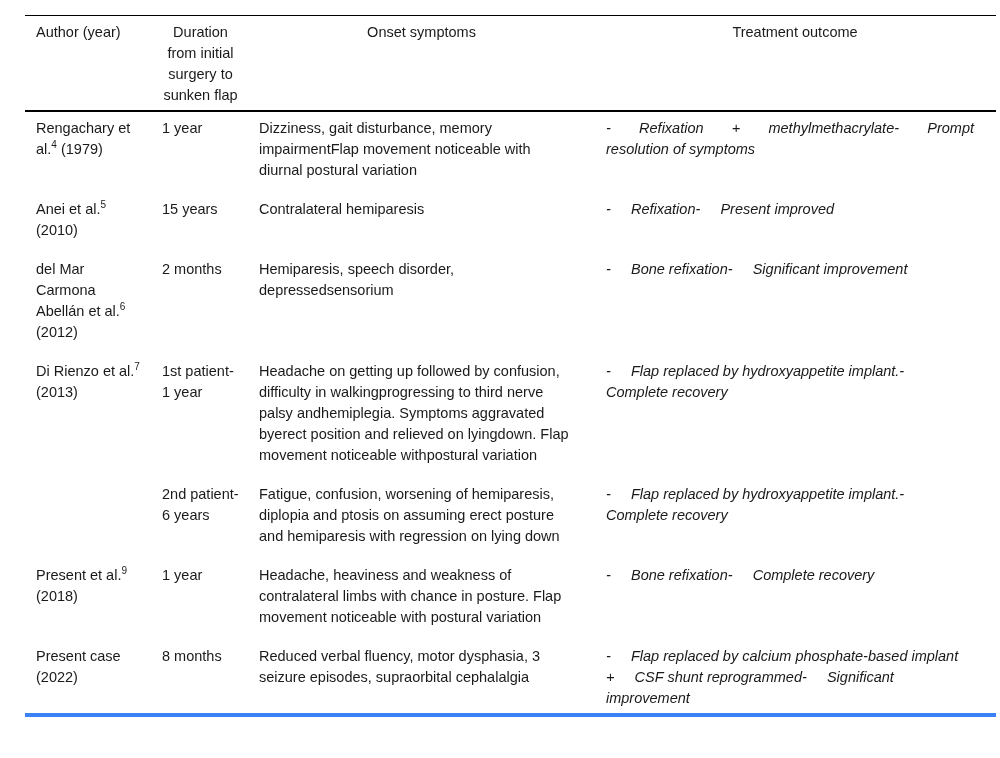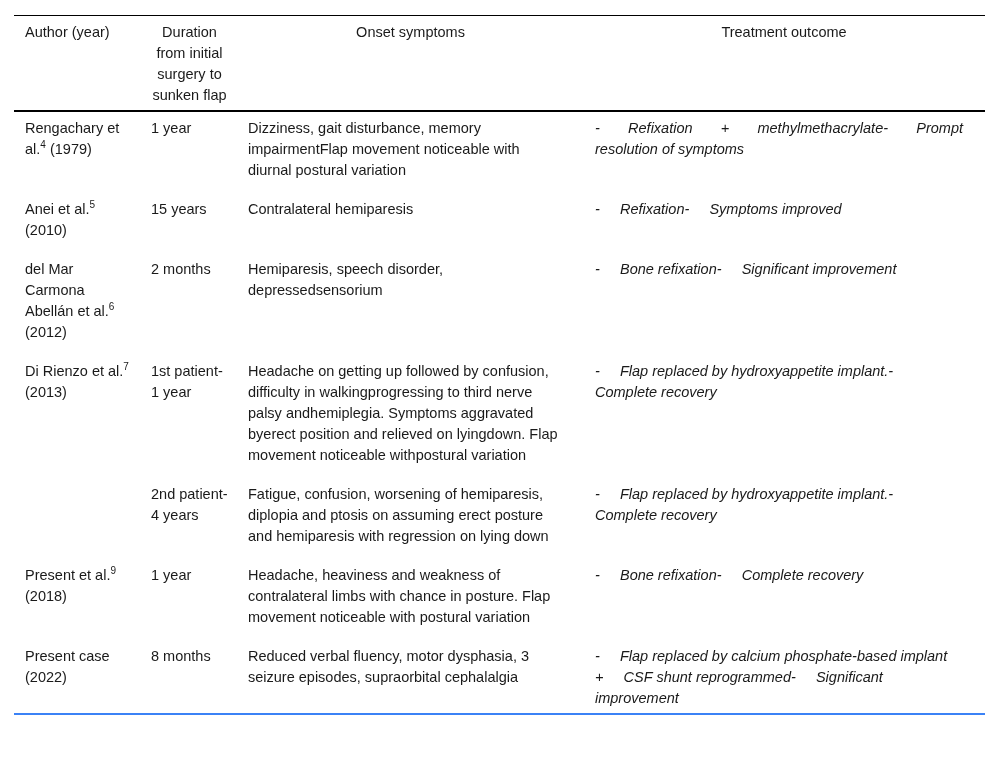--- a/index.html
+++ b/index.html
@@ -10,36 +10,36 @@
     body {
       width: 1000px;
       height: 758px;
       position: relative;
       font-family: "Liberation Sans", sans-serif;
       font-size: 14.5px;
       color: #1a1a1a;
     }
     .table-wrap {
       position: absolute;
-      left: 14px;
+      left: 25px;
       top: 15px;
       width: 971px;
     }
     table {
       border-collapse: collapse;
       width: 971px;
       table-layout: fixed;
       line-height: 21px;
     }
     thead tr {
       border-top: 1px solid #000;
       border-bottom: 2px solid #000;
     }
     tbody tr:last-child {
-      border-bottom: 2px solid #3b82f6;
+      border-bottom: 4px solid #3b82f6;
     }
     th {
       font-weight: normal;
       vertical-align: top;
       text-align: center;
       padding: 6px 5px 4px 5px;
     }
     th.col-author { text-align: left; padding-left: 11px; }
     td {
       vertical-align: top;
@@ -87,40 +87,40 @@
     <td class="col-author"><span>Rengachary et al.</span><sup>4</sup><span> (1979)</span></td>
     <td class="dur">1 year</td>
     <td class="onset">Dizziness, gait disturbance, memory impairmentFlap movement noticeable with diurnal postural variation</td>
     <td class="outcome pre justify">-    Refixation    +    methylmethacrylate-    Prompt resolution of symptoms</td>
   </tr>
 
   <tr>
     <td class="col-author"><span>Anei et al.</span><sup>5</sup><span> (2010)</span></td>
     <td class="dur">15 years</td>
     <td class="onset">Contralateral hemiparesis</td>
-    <td class="outcome pre">-     Refixation-     Symptoms improved</td>
+    <td class="outcome pre">-     Refixation-     Present improved</td>
   </tr>
 
   <tr>
     <td class="col-author"><span>del Mar Carmona Abellán et al.</span><sup>6</sup><span> (2012)</span></td>
     <td class="dur">2 months</td>
     <td class="onset">Hemiparesis, speech disorder, depressedsensorium</td>
     <td class="outcome pre">-     Bone refixation-     Significant improvement</td>
   </tr>
 
   <tr>
     <td class="col-author"><span>Di Rienzo et al.</span><sup>7</sup><span> (2013)</span></td>
     <td class="dur">1st patient- 1 year</td>
     <td class="onset">Headache on getting up followed by confusion, difficulty in walkingprogressing to third nerve palsy andhemiplegia. Symptoms aggravated byerect position and relieved on lyingdown. Flap movement noticeable withpostural variation</td>
     <td class="outcome pre">-     Flap replaced by hydroxyappetite implant.-     Complete recovery</td>
   </tr>
 
   <tr>
     <td class="col-author"><span></span><sup></sup><span></span></td>
-    <td class="dur">2nd patient- 4 years</td>
+    <td class="dur">2nd patient- 6 years</td>
     <td class="onset">Fatigue, confusion, worsening of hemiparesis, diplopia and ptosis on assuming erect posture and hemiparesis with regression on lying down</td>
     <td class="outcome pre">-     Flap replaced by hydroxyappetite implant.-     Complete recovery</td>
   </tr>
 
 
   <tr>
     <td class="col-author"><span>Present et al.</span><sup>9</sup><span> (2018)</span></td>
     <td class="dur">1 year</td>
     <td class="onset">Headache, heaviness and weakness of contralateral limbs with chance in posture. Flap movement noticeable with postural variation</td>
     <td class="outcome pre">-     Bone refixation-     Complete recovery</td>

